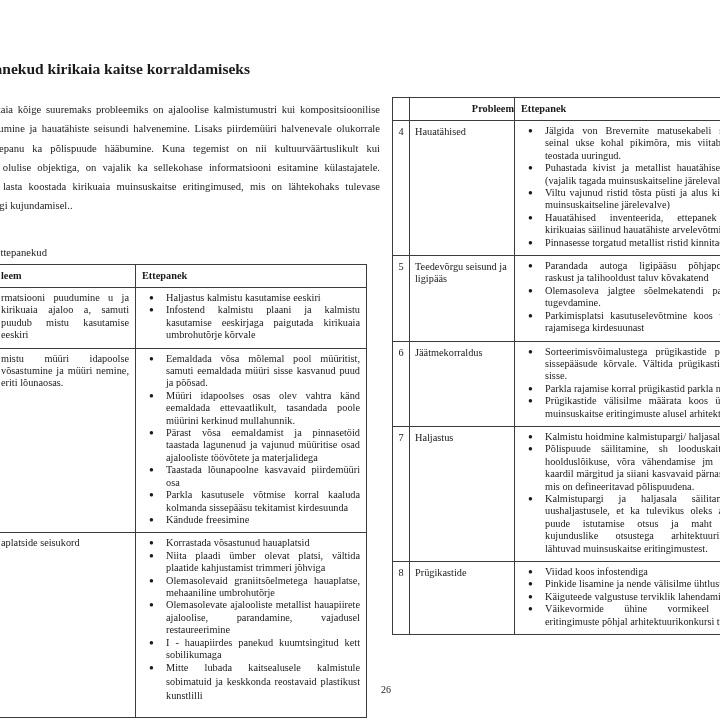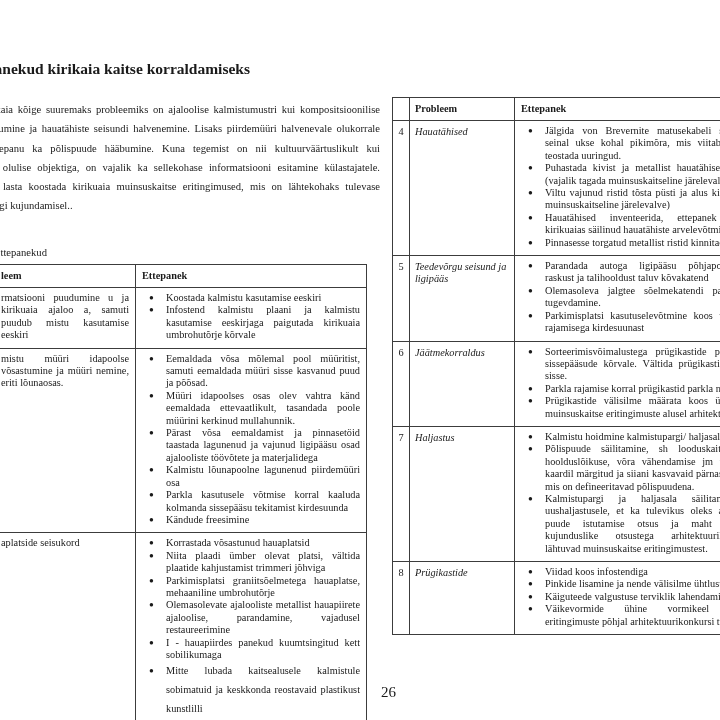--- a/index.html
+++ b/index.html
@@ -16,27 +16,27 @@
   table { border-collapse:collapse; font-size:10.3px; line-height:12.4px; }
   td, th { border:1.3px solid #3c3c3c; vertical-align:top; padding:0; }
   th { font-weight:bold; text-align:left; height:22px; vertical-align:middle; }
   .ltable { position:absolute; left:-26px; top:264px; width:393px; }
   .ltable td.prob { width:128px; padding:4px 6px 4px 26px; text-align:justify; }
   .ltable th.prob { width:128px; padding-left:26px; }
   .ltable th.sug { padding-left:6px; }
   .rtable { position:absolute; left:4px; top:97px; width:360px; }
   .rtable td.num { width:10px; padding:5px 3px; text-align:center; }
   .rtable th.num { width:10px; }
-  .rtable td.prob { width:94px; padding:5px 5px;font-style:italic; }
-  .rtable th.prob { width:94px; padding-left:5px; }
+  .rtable td.prob { width:94px; padding:5px 5px; }
+  .rtable th.prob { width:94px; padding-left:5px;text-align:right; }
   .rtable th.sug { padding-left:6px; }
   ul { margin:4px 0 6px 0; padding-left:30px; list-style:none; }
   li { position:relative; text-align:justify; padding-right:6px; }
   li::before { content:"\25CF"; position:absolute; left:-17px; top:0; font-size:8px; }
-  .pagenum { position:absolute; left:381px; top:684px; font-size:15px; }
+  .pagenum { position:absolute; left:381px; top:684px; font-size:10px; }
 </style>
 </head>
 <body>
 
 <div class="page left">
   <div class="heading">panekud kirikaia kaitse korraldamiseks</div>
   <div class="para">
     <span>irikaia kõige suuremaks probleemiks on ajaloolise kalmistumustri kui kompositsioonilise</span>
     <span>ustumine ja hauatähiste seisundi halvenemine. Lisaks piirdemüüri halvenevale olukorrale</span>
     <span>helepanu ka põlispuude hääbumine. Kuna tegemist on nii kultuurväärtuslikult kui</span>
@@ -49,48 +49,48 @@
   <table class="ltable">
     <tbody>
         <tr>
       <th class="prob">leem</th>
       <th class="sug">Ettepanek</th>
     </tr>
     <tr>
       <td class="prob">rmatsiooni puudumine u ja kirikuaia ajaloo a, samuti puudub mistu kasutamise eeskiri</td>
       <td>
         <ul>
-          <li>Koostada kalmistu kasutamise eeskiri</li>
+          <li>Haljastus kalmistu kasutamise eeskiri</li>
           <li>Infostend kalmistu plaani ja kalmistu kasutamise eeskirjaga paigutada kirikuaia umbrohutõrje kõrvale</li>
         </ul>
       </td>
     </tr>
     <tr>
       <td class="prob">mistu müüri idapoolse võsastumine ja müüri nemine, eriti lõunaosas.</td>
       <td>
         <ul>
           <li>Eemaldada võsa mõlemal pool müüritist, samuti eemaldada müüri sisse kasvanud puud ja põõsad.</li>
           <li>Müüri idapoolses osas olev vahtra känd eemaldada ettevaatlikult, tasandada poole müürini kerkinud mullahunnik.</li>
-          <li>Pärast võsa eemaldamist ja pinnasetöid taastada lagunenud ja vajunud ligipääsu osad ajalooliste töövõtete ja materjalidega</li>
-          <li>Kalmistu lõunapoolne lagunenud piirdemüüri osa</li>
+          <li>Pärast võsa eemaldamist ja pinnasetöid taastada lagunenud ja vajunud müüritise osad ajalooliste töövõtete ja materjalidega</li>
+          <li>Taastada lõunapoolne kasvavaid piirdemüüri osa</li>
           <li>Parkla kasutusele võtmise korral kaaluda kolmanda sissepääsu tekitamist kirdesuunda</li>
           <li>Kändude freesimine</li>
         </ul>
       </td>
     </tr>
     <tr>
       <td class="prob">aplatside seisukord</td>
       <td>
         <ul style="margin-bottom:14px">
           <li>Korrastada võsastunud hauaplatsid</li>
           <li>Niita plaadi ümber olevat platsi, vältida plaatide kahjustamist trimmeri jõhviga</li>
-          <li>Parkimisplatsi graniitsõelmetega hauaplatse, mehaaniline umbrohutõrje</li>
+          <li>Olemasolevaid graniitsõelmetega hauaplatse, mehaaniline umbrohutõrje</li>
           <li>Olemasolevate ajalooliste metallist hauapiirete ajaloolise, parandamine, vajadusel restaureerimine</li>
           <li>I - hauapiirdes panekud kuumtsingitud kett sobilikumaga</li>
-          <li style="line-height:19px">Mitte lubada kaitsealusele kalmistule sobimatuid ja keskkonda reostavaid plastikust kunstlilli</li>
+          <li style="line-height:14px">Mitte lubada kaitsealusele kalmistule sobimatuid ja keskkonda reostavaid plastikust kunstlilli</li>
         </ul>
       </td>
     </tr>
   </tbody>
     </table>
 </div>
 
 <div class="page right">
   <table class="rtable">
     <tbody>

